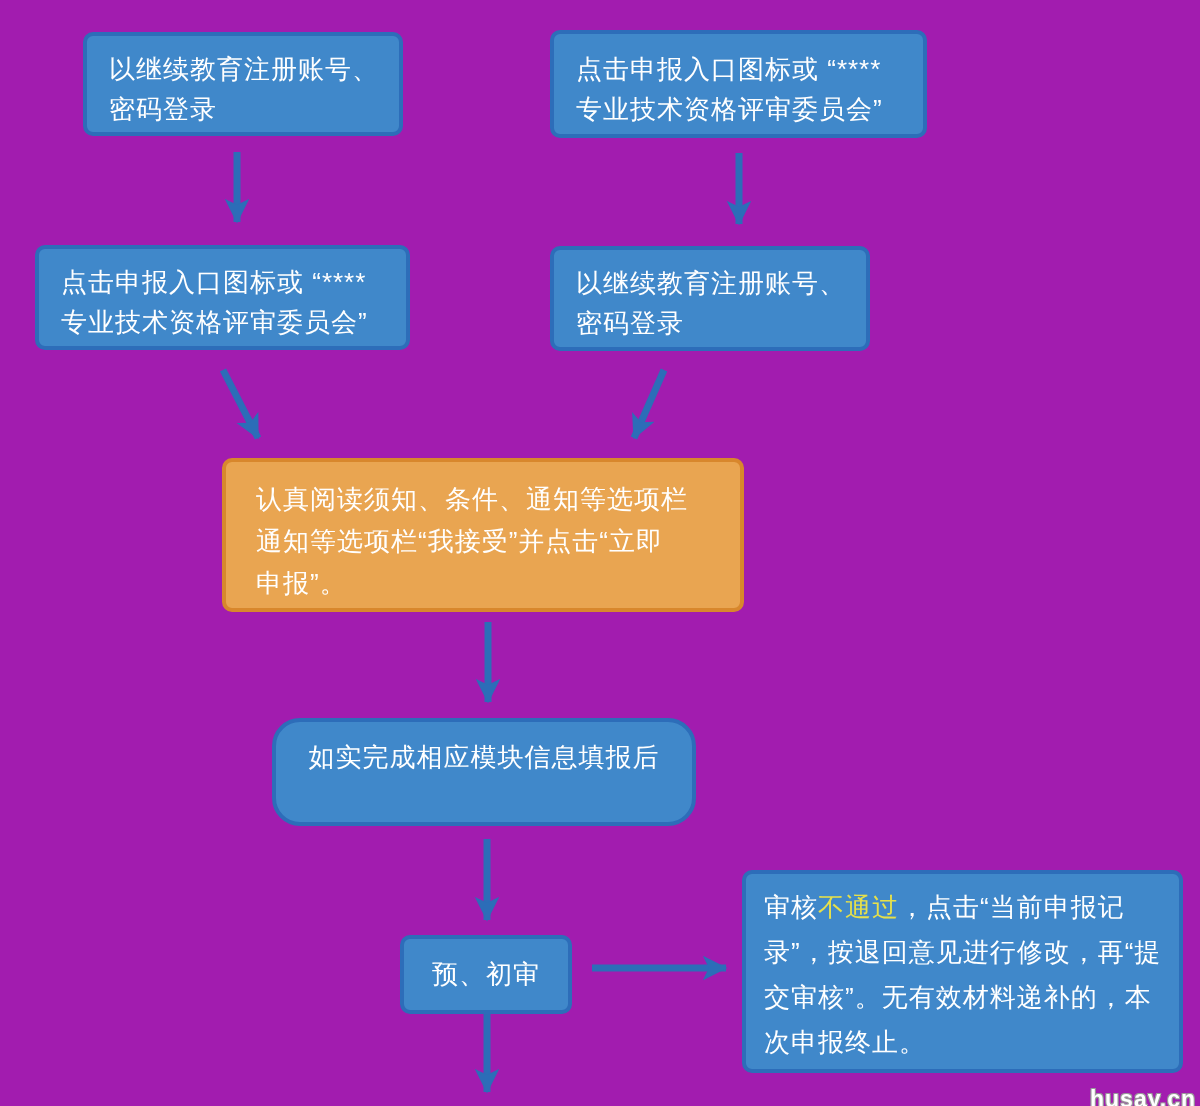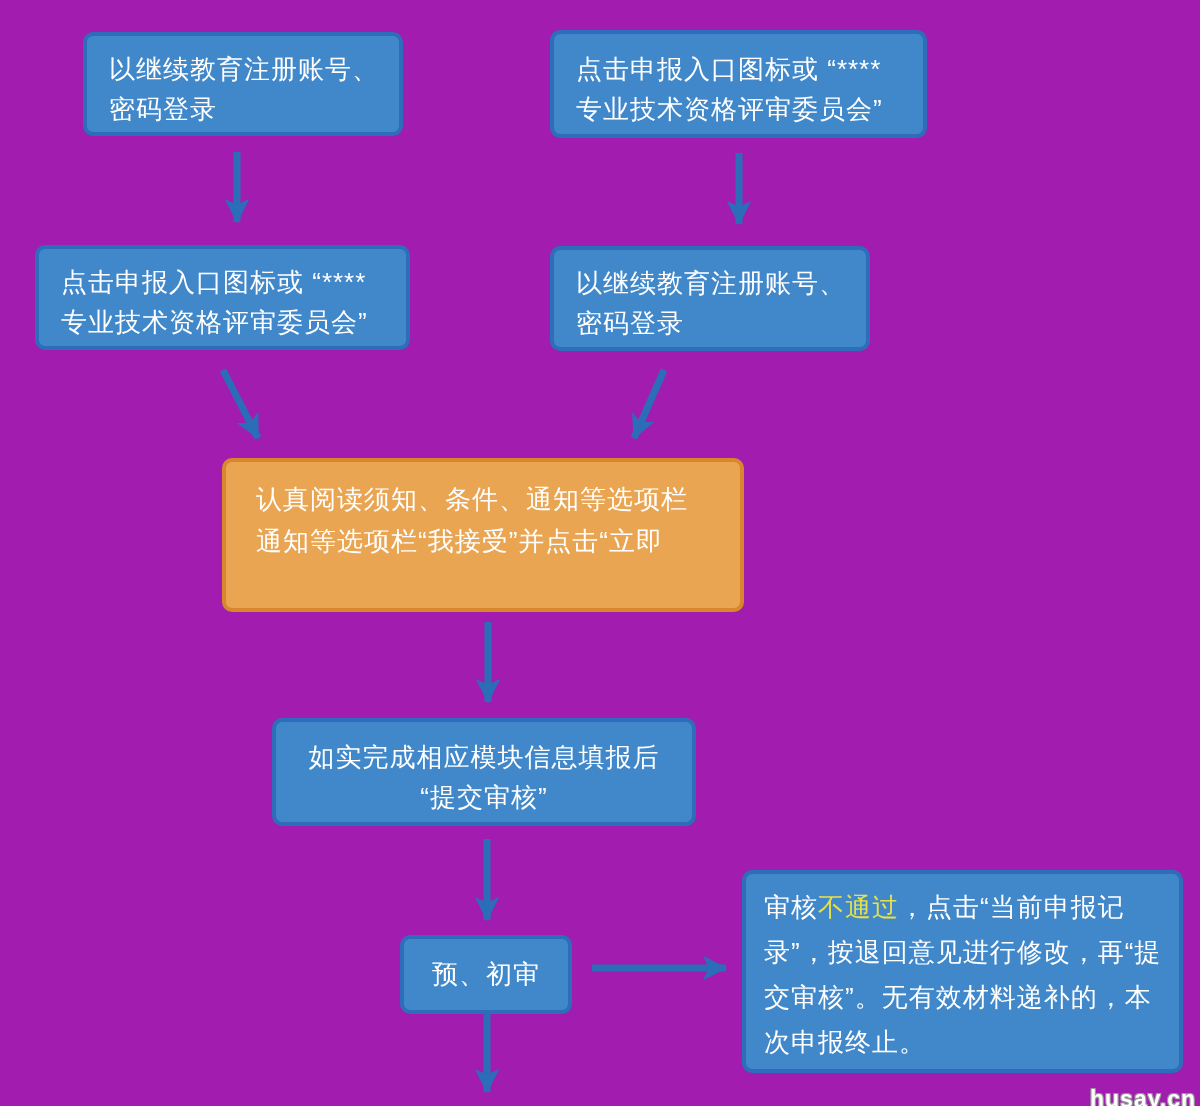--- a/index.html
+++ b/index.html
@@ -31,21 +31,21 @@
   }
   .box .ln{white-space:nowrap;}
   .blue{background:#4088ca;border-color:#2d6db9;}
   .orange{background:#e9a551;border-color:#d8872c;}
 
   .b-login-tl{left:83px;top:32px;width:320px;height:104px;padding:13px 0 0 22px;line-height:40px;}
   .b-entry-tr{left:550px;top:30px;width:377px;height:108px;padding:15px 0 0 22px;line-height:40px;}
   .b-entry-ml{left:35px;top:245px;width:375px;height:105px;padding:13px 0 0 22px;line-height:40px;}
   .b-login-mr{left:550px;top:246px;width:320px;height:105px;padding:13px 0 0 22px;line-height:40px;}
   .b-read{left:222px;top:458px;width:522px;height:154px;padding:16px 0 0 30px;line-height:42px;}
-  .b-fill{left:272px;top:718px;width:424px;height:108px;padding:15px 0 0 0;line-height:40px;text-align:center;}
+  .b-fill{left:272px;top:718px;width:424px;height:108px;padding:15px 0 0 0;line-height:40px;text-align:center;border-radius:28px;}
   .b-pre{left:400px;top:935px;width:172px;height:79px;display:flex;align-items:center;justify-content:center;}
   .b-reject{left:742px;top:870px;width:441px;height:203px;padding:11px 14px 0 18px;line-height:45px;}
   .hl{color:#e6e04a;}
 
   .watermark{
     position:absolute;
     left:1090px;
     top:1070px;
     width:105px;
     font-size:23px;
@@ -95,25 +95,25 @@
   </div>
 
   <div class="box blue b-login-mr">
     <div class="ln">以继续教育注册账号、</div>
     <div class="ln">密码登录</div>
   </div>
 
   <div class="box orange b-read">
     <div class="ln">认真阅读须知、条件、通知等选项栏</div>
     <div class="ln">通知等选项栏“我接受”并点击“立即</div>
+    <div class="ln">申报”。</div>
   </div>
 
   <div class="box blue b-fill">
     <div class="ln">如实完成相应模块信息填报后</div>
-    <div class="ln">“提交审核”</div>
   </div>
 
   <div class="box blue b-pre">
     <span>预、初审</span>
   </div>
 
   <div class="box blue b-reject">
     <span>审核</span><span class="hl">不通过</span><span>，点击“当前申报记录”，按退回意见进行修改，再“提交审核”。无有效材料递补的，本次申报终止。</span>
   </div>
 

